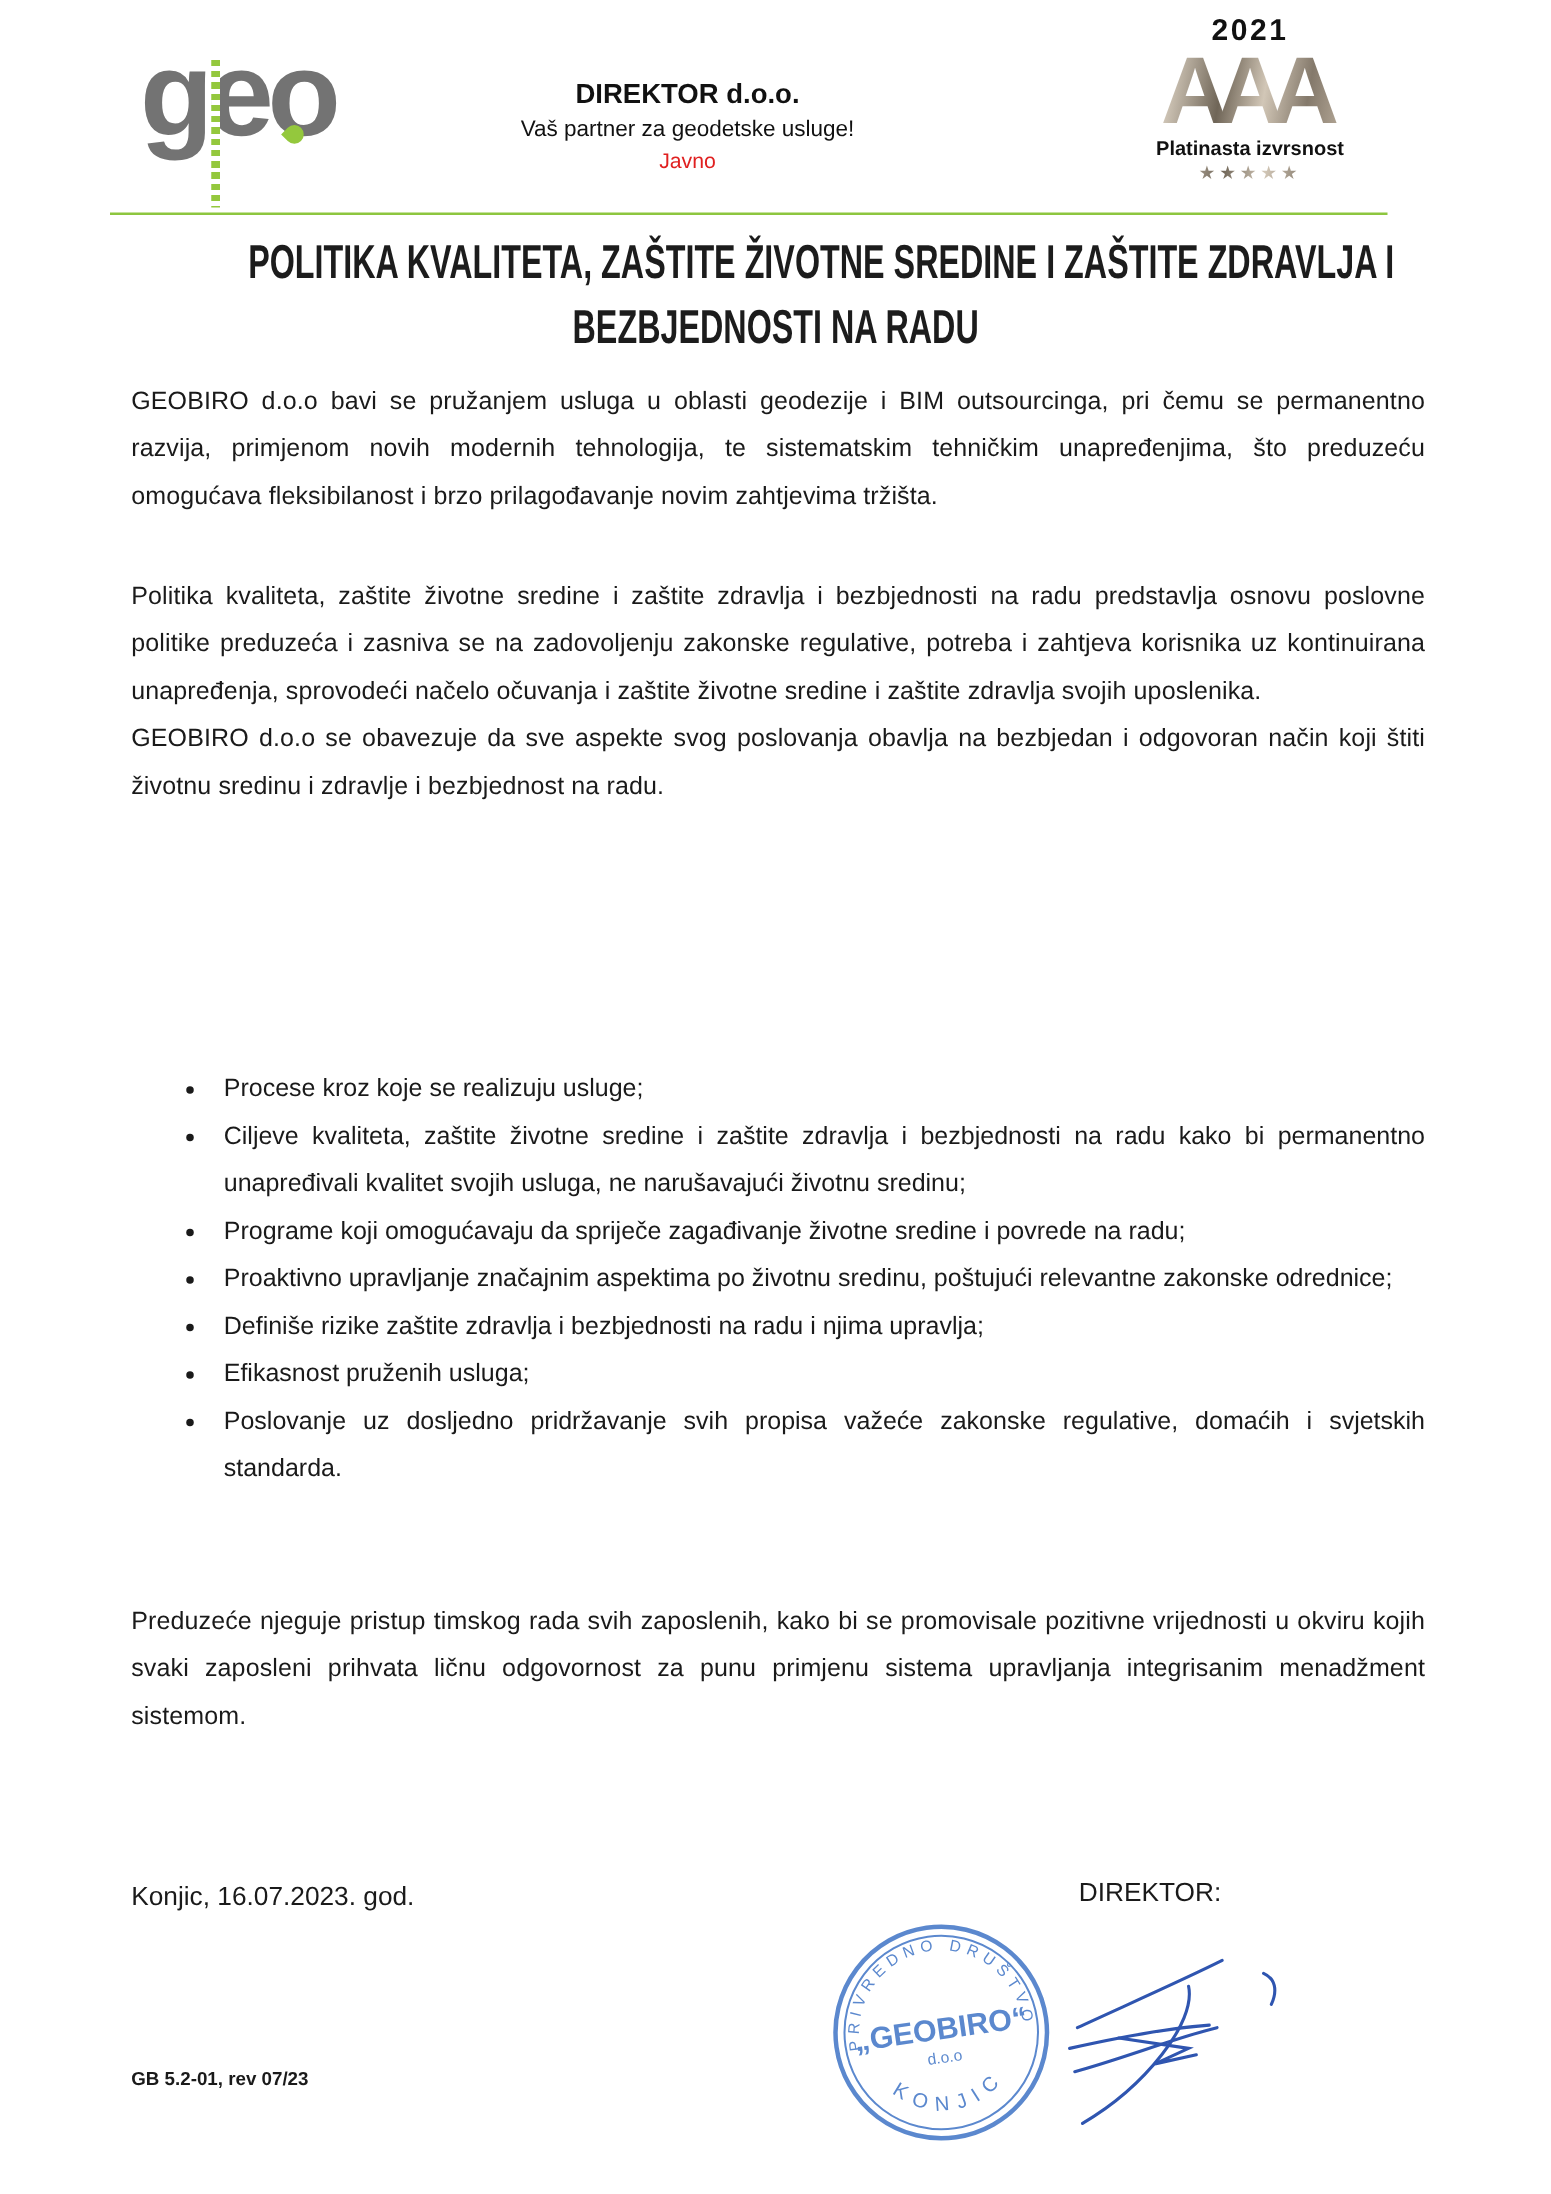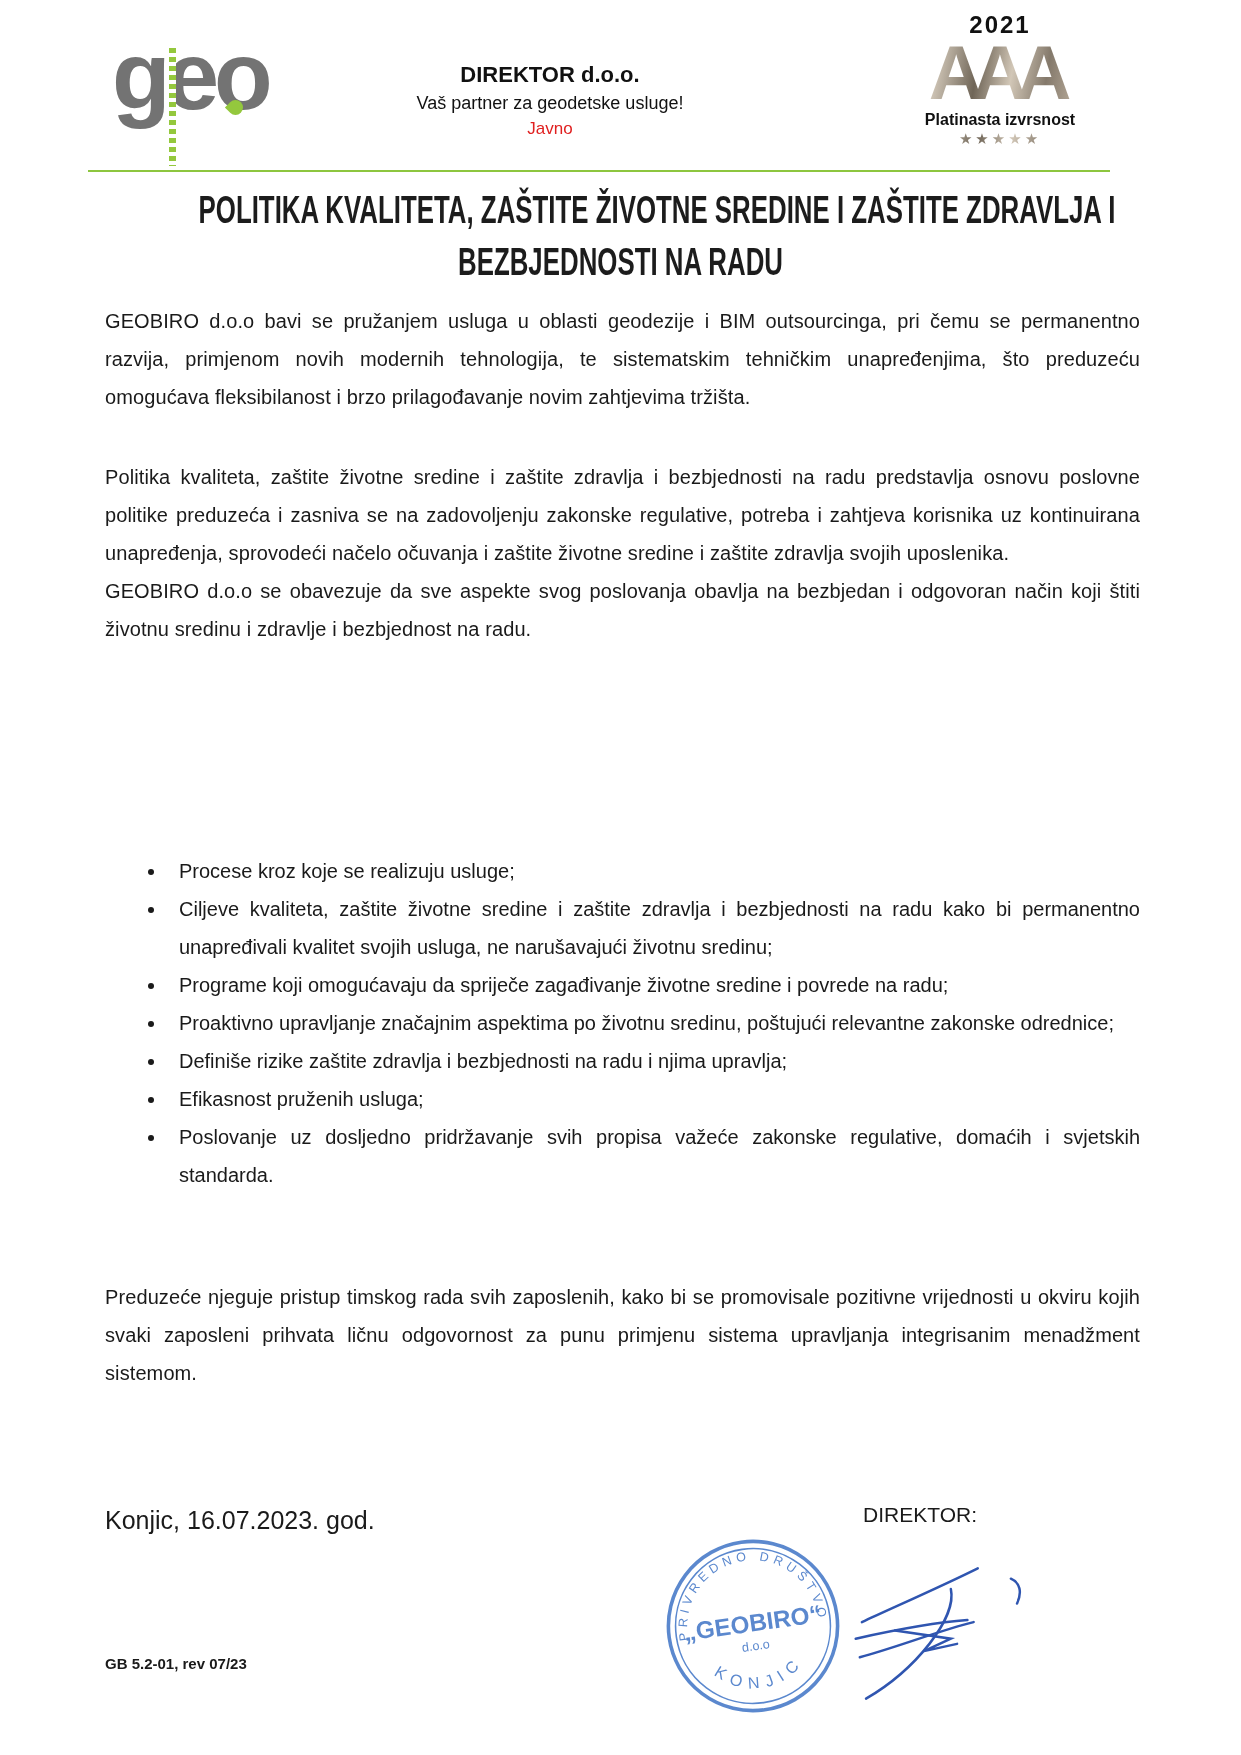--- a/index.html
+++ b/index.html
@@ -45,21 +45,21 @@
   .sec { position:absolute; left:105px; width:1035px; }
   .sec-p1 { top:302px; }
   .sec-p23 { top:458px; }
   .sec-intro { top:775px; text-align:center; font-size:20px; line-height:30px; }
   .sec-list { top:852px; }
   .bullet-list { list-style:disc outside; padding-left:62px; }
   .bullet-list li { padding-left:12px; font-size:20px; line-height:38px; text-align:justify; }
   .sec-closing { top:1278px; }
 
   
-  .place-date { position:absolute; left:105px; top:1506px; font-size:25px; }
+  .place-date { position:absolute; left:105px; top:1506px; font-size:21px; }
   .director-block { position:absolute; left:780px; top:1494px; width:280px; text-align:center; font-size:21px; line-height:42px; }
   .stamp { position:absolute; left:663px; top:1536px; width:180px; height:180px; transform:rotate(-8deg); opacity:0.9; }
   .signature { position:absolute; left:845px; top:1558px; width:220px; height:150px; }
   .doc-code { position:absolute; left:105px; top:1655px; font-size:15px; font-weight:bold; }
 </style>
 </head>
 <body>
 
 <div class="page">
 

